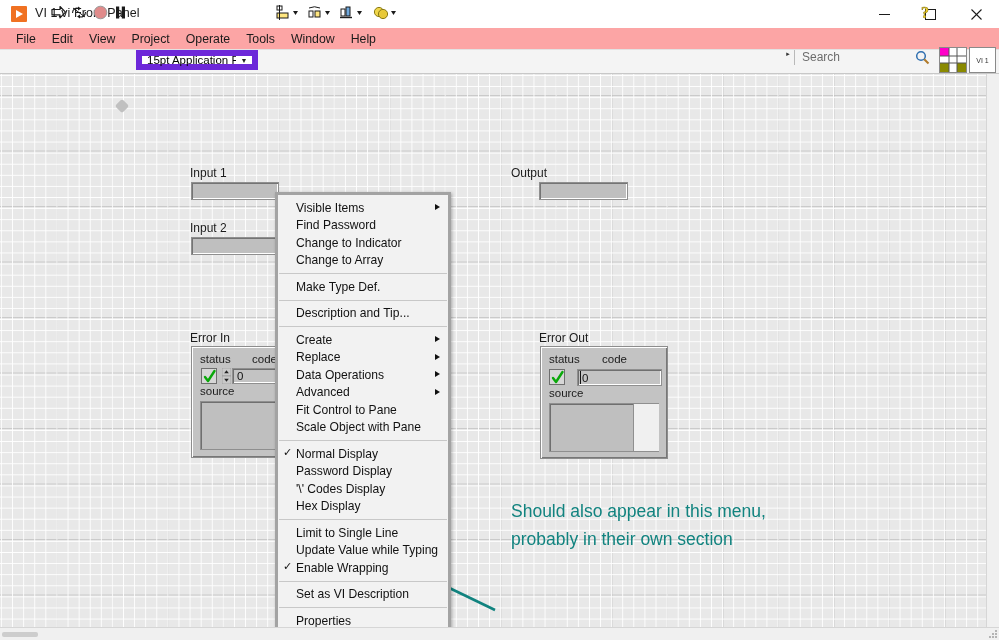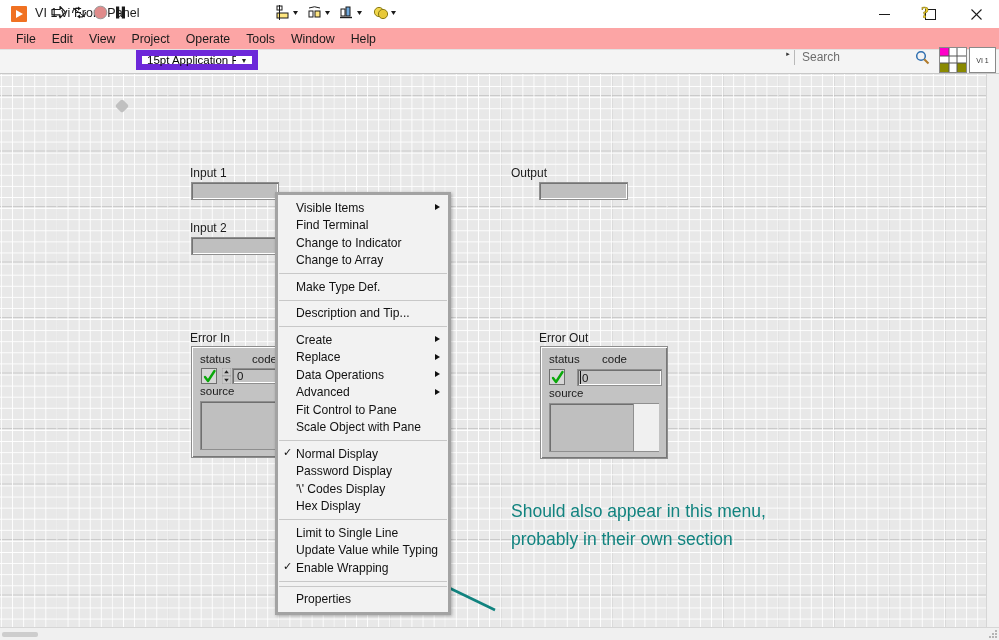--- a/index.html
+++ b/index.html
@@ -288,21 +288,21 @@
 
   </div>
 
   <div class="ctxmenu">
 
     <div class="ctx-item">
       <span>Visible Items</span>
       <span class="arr"></span>
     </div>
     <div class="ctx-item">
-      <span>Find Terminal</span>
+      <span>Find Password</span>
     </div>
     <div class="ctx-item">
       <span>Change to Indicator</span>
     </div>
     <div class="ctx-item">
       <span>Change to Array</span>
     </div>
 
     <div class="ctx-sep"></div>
 
@@ -365,20 +365,23 @@
     <div class="ctx-item">
       <span>Update Value while Typing</span>
     </div>
     <div class="ctx-item">
       <span class="tick">✓</span>
       <span>Enable Wrapping</span>
     </div>
 
     <div class="ctx-sep"></div>
 
+    <div class="ctx-item">
+      <span>Set as VI Description</span>
+    </div>
 
     <div class="ctx-sep"></div>
 
     <div class="ctx-item">
       <span>Properties</span>
     </div>
   </div>
 
   <div class="sb-v"></div>
   <div class="sb-h">

